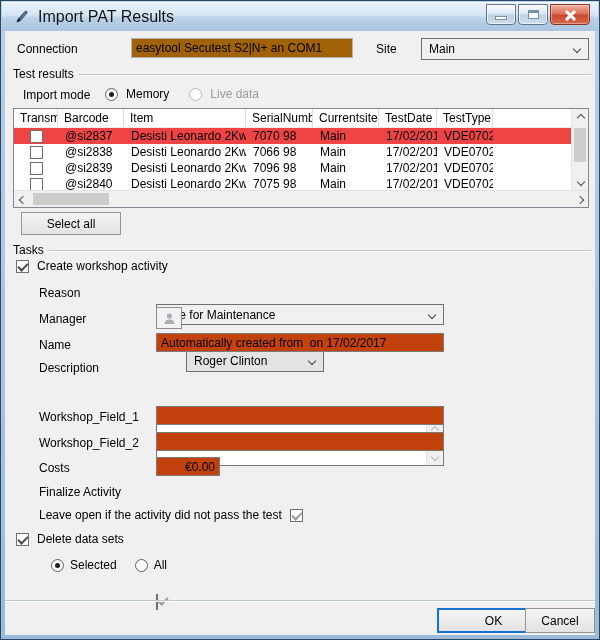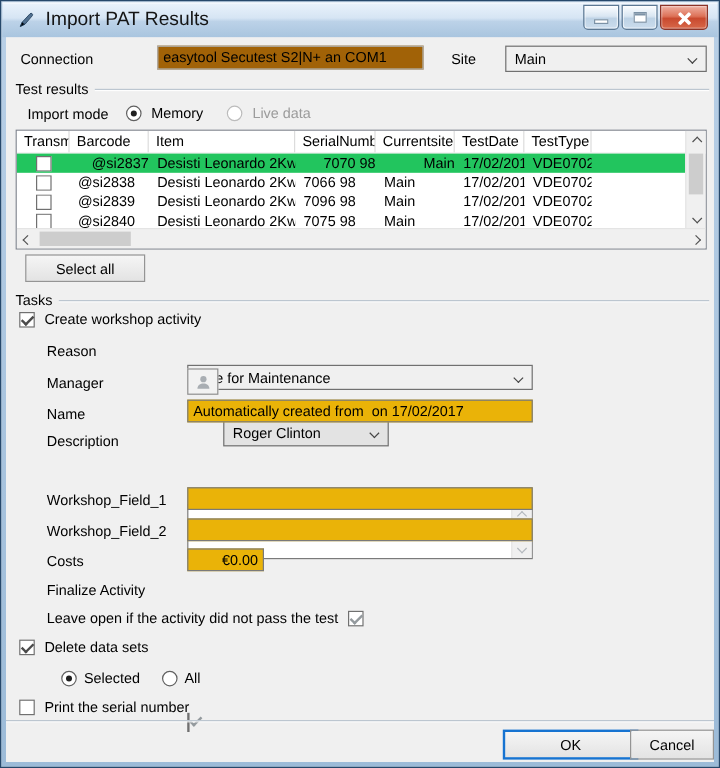--- a/index.html
+++ b/index.html
@@ -26,21 +26,21 @@
   .glyph-min { width:12px; height:4px; background:#fff; border:1px solid #7c92a6; margin-top:7px; }
   .glyph-max { width:11px; height:9px; background:#fff; border:1px solid #7c92a6; box-shadow:inset 0 2px 0 #7c92a6; }
   .glyph-x { position:relative; width:12px; height:12px; }
   .glyph-x::before,.glyph-x::after { content:""; position:absolute; left:5px; top:0; width:3px; height:13px; background:#fff; border-radius:1px; }
   .glyph-x::before { transform:rotate(45deg); } .glyph-x::after { transform:rotate(-45deg); }
 
   .content { position:absolute; top:30px; left:4px; right:4px; bottom:4px; background:#f0f0f0; }
   .abs { position:absolute; }
   .lbl { white-space:nowrap; }
 
-  .tb { border:1px solid #7a7a7a; background:#eab308; font:12px "Liberation Sans", sans-serif; padding:0 4px; outline:none; }
+  .tb { border:1px solid #7a7a7a; background:#c2410c; font:12px "Liberation Sans", sans-serif; padding:0 4px; outline:none; }
   .tb.readonly { background:#a16207; border-color:#b0b4b8; }
   .tb.right { text-align:right; }
 
   .combo { border:1px solid #707070; background:#f0f0f0; display:flex; align-items:center; padding:0 22px 0 7px; position:relative; }
   .combo.darker { background:#e3e3e3; }
   .chev { display:inline-block; width:6px; height:6px; border:solid #444; border-width:0 1px 1px 0; }
   .chev.down { transform:rotate(45deg); } .chev.up { transform:rotate(-135deg); }
   .chev.left { transform:rotate(135deg); } .chev.right { transform:rotate(-45deg); }
   .combo .chev { position:absolute; right:8px; top:7px; }
   .chev.dis { border-color:#b3b8bd; }
@@ -59,21 +59,21 @@
   .dis-text { color:#9b9b9b; }
 
   .hrow { display:flex; align-items:center; gap:8px; }
 
   
   .grid { left:8px; top:77px; width:576px; height:100px; background:#fff; border:1px solid #828790; }
   .grid-inner { position:absolute; inset:0; overflow:hidden; }
   .thead { display:flex; height:19px; background:#fff; border-bottom:1px solid #ececec; }
   .th { border-right:1px solid #dcdcdc; padding:2px 0 0 6px; overflow:hidden; white-space:nowrap; }
   .trow { display:flex; height:16px; align-items:center; overflow:hidden; }
-  .trow.selected { background:#22c55e;text-align:right; }
+  .trow.selected { background:#ef4444; }
   .td { padding:0 0 0 7px; overflow:hidden; white-space:nowrap; }
   .td.ck { display:flex; justify-content:center; padding:0; }
   .c0{width:44px;flex:none;} .c1{width:66px;flex:none;} .c2{width:122px;flex:none;}
   .c3{width:67px;flex:none;} .c4{width:66px;flex:none;} .c5{width:58px;flex:none;}
   .c6{width:56px;flex:none;} .c7{flex:1; border-right:none;}
   .vscroll { position:absolute; top:0; right:0; width:17px; height:81px; background:#f0f0f0; border-left:1px solid #e4e4e4; }
   .hscroll { position:absolute; left:0; bottom:0; right:0; height:17px; background:#f0f0f0; border-top:1px solid #e4e4e4; }
   .sb-arrow { position:absolute; width:17px; height:17px; display:flex; align-items:center; justify-content:center; }
   .sb-thumb-v { position:absolute; left:2px; right:2px; top:19px; height:34px; background:#cdcdcd; }
   .sb-thumb-h { position:absolute; top:2px; bottom:2px; left:19px; width:76px; background:#cdcdcd; }
@@ -284,24 +284,20 @@
       <span>Delete data sets</span>
     </div>
 
     <div class="abs hrow" style="left:46px; top:527px; gap:6px;">
       <span class="rb sel"></span>
       <span>Selected</span>
       <span class="rb" style="margin-left:12px;"></span>
       <span>All</span>
     </div>
 
-    <div class="abs hrow" style="left:11px; top:551px;">
-      <span class="cb"></span>
-      <span>Print the serial number</span>
-    </div>
 
     <div class="abs groupline footer-sep"></div>
 
-    <div class="abs btn focus" style="left:414px; top:577px; width:113px; height:25px;">OK</div>
+    <div class="abs btn focus" style="left:432px; top:577px; width:113px; height:25px;">OK</div>
     <div class="abs btn" style="left:520px; top:577px; width:70px; height:25px;">Cancel</div>
 
   </div>
 </div>
 
 </body></html>

